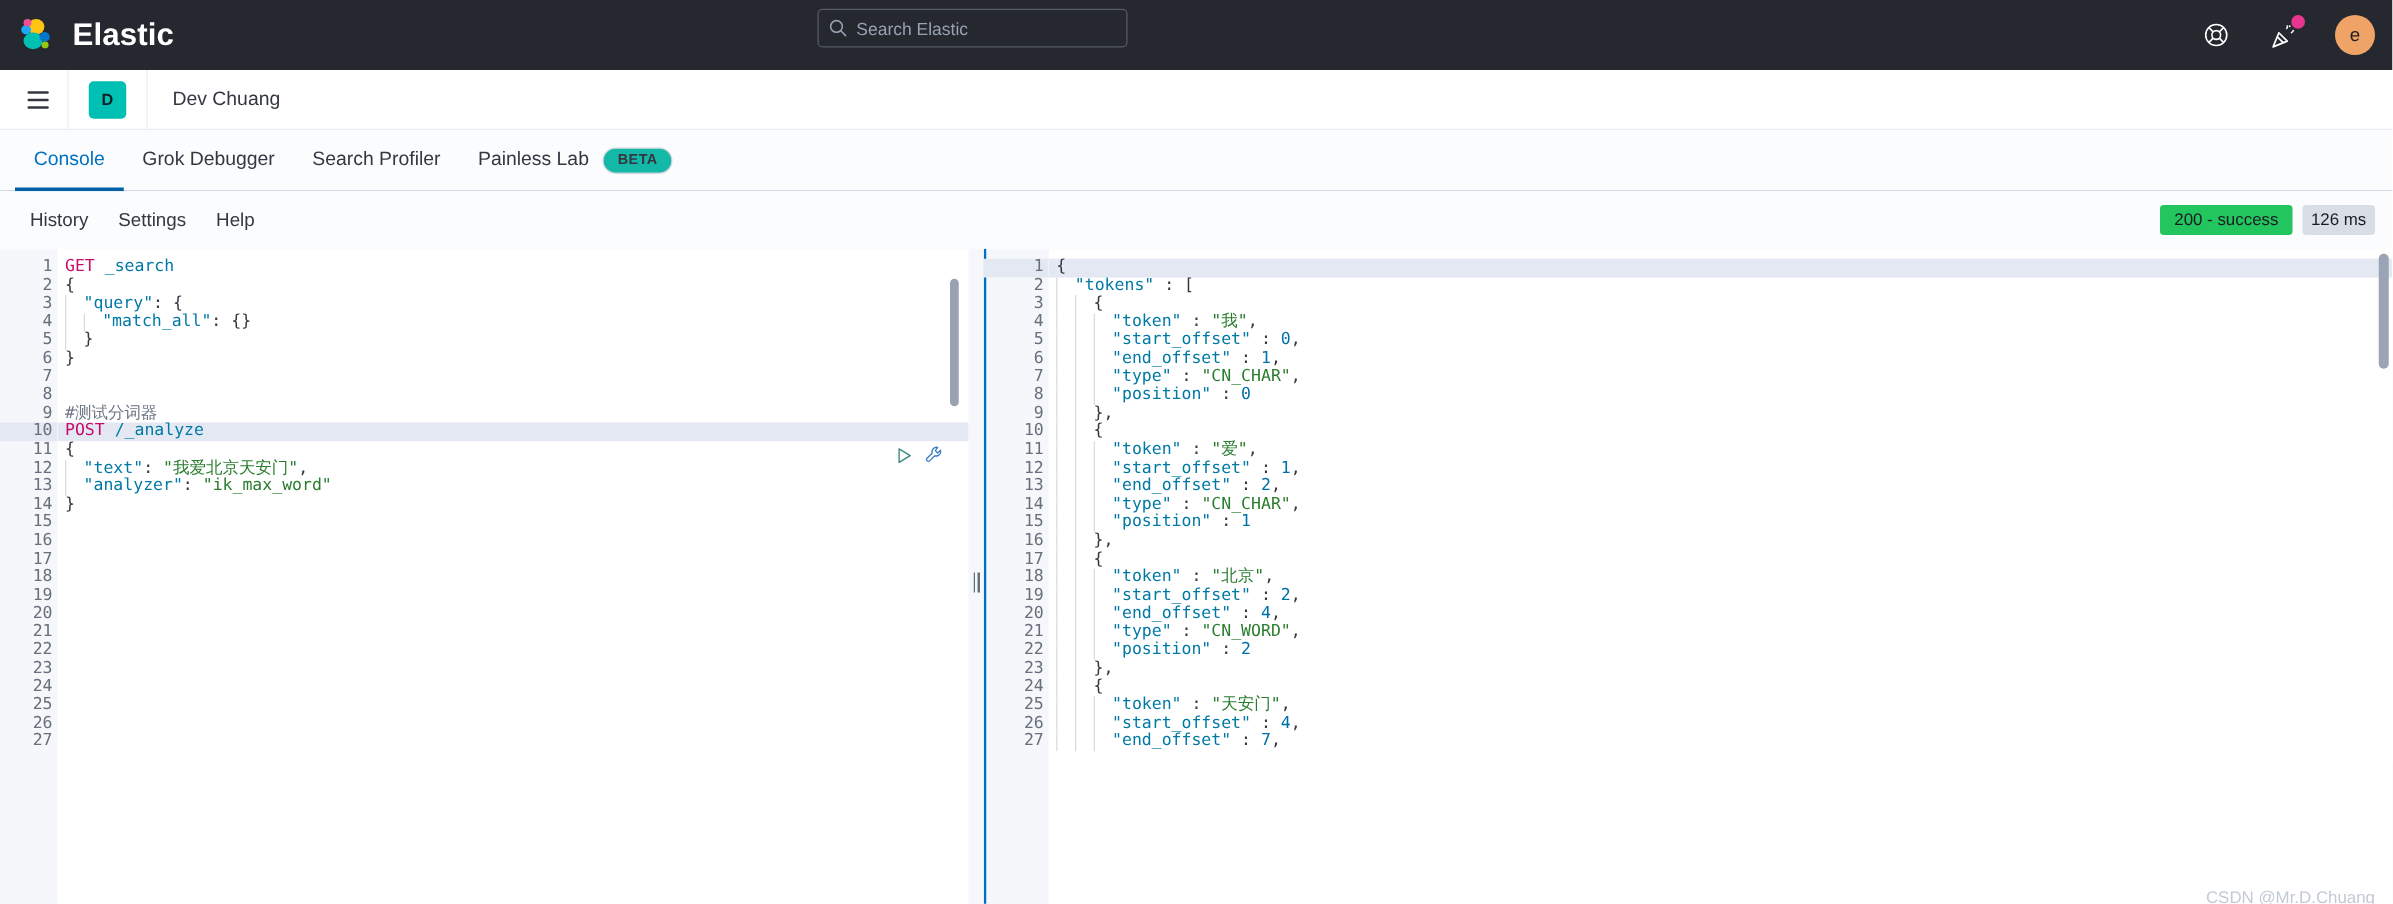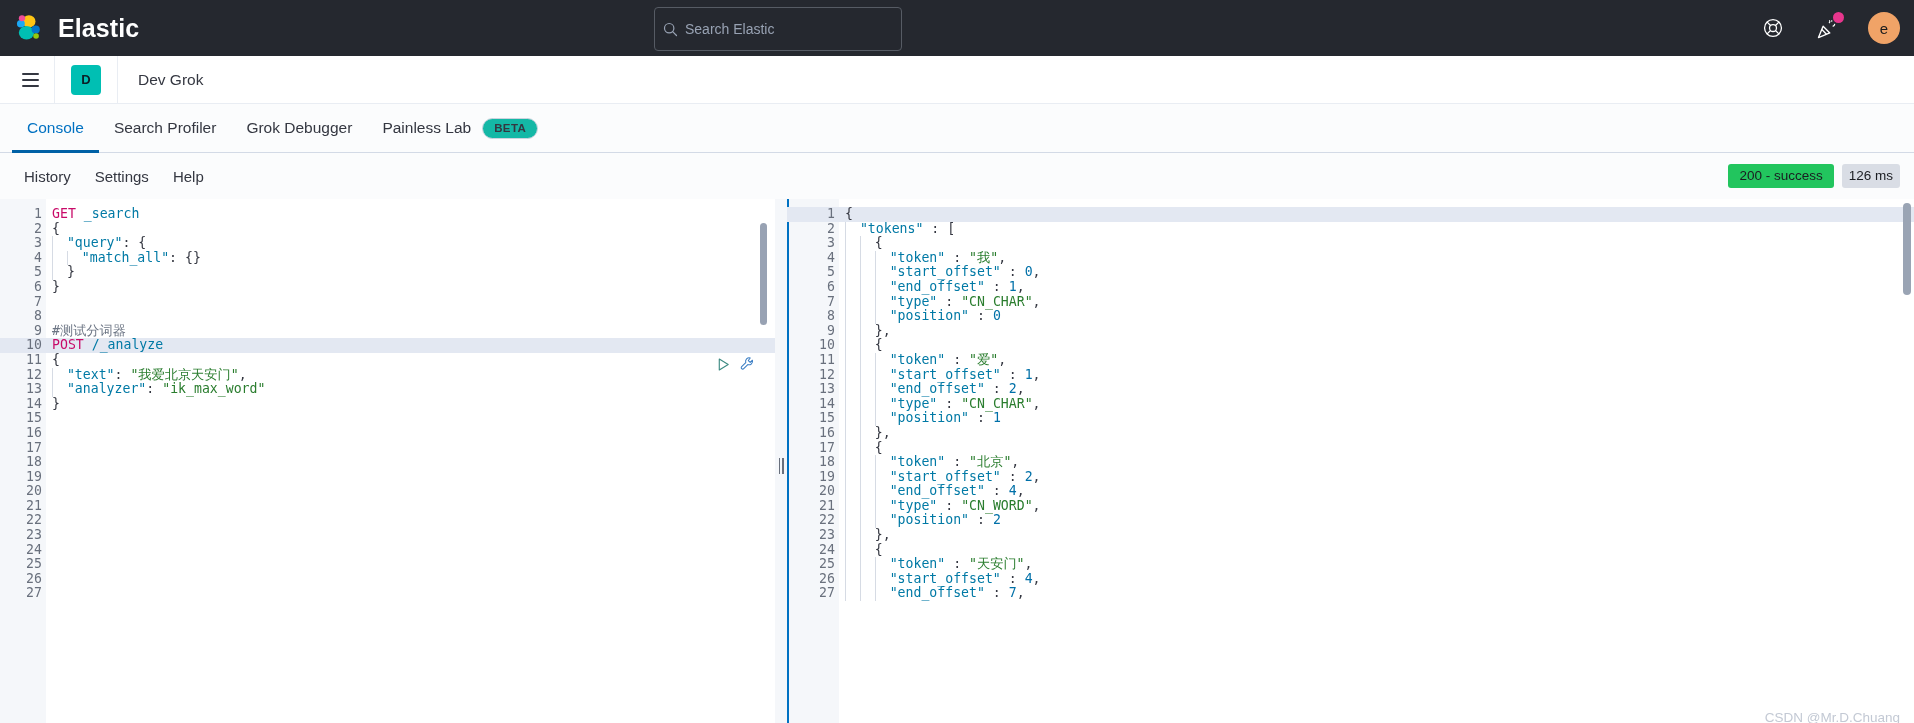--- a/index.html
+++ b/index.html
@@ -27,21 +27,21 @@
     font-size: 25px;
     font-weight: 700;
     letter-spacing: 0.1px;
     margin-left: 2px;
   }
   .search-wrap {
     position: absolute;
     left: 654px;
     top: 7px;
     width: 248px;
-    height: 44px;
+    height: 31px;
   }
   .search-box {
     width: 100%; height: 100%;
     background: #25282f;
     border: 1px solid #565b64;
     border-radius: 4px;
     display: flex;
     align-items: center;
     padding: 0 8px;
     gap: 7px;
@@ -400,27 +400,27 @@
 
 <div class="breadcrumb-bar">
   <div class="hamburger">
     <span></span>
       <span></span>
       <span></span>
   </div>
   <div class="bc-sep"></div>
   <div class="app-badge">D</div>
   <div class="bc-sep"></div>
-  <div class="bc-title">Dev Grok</div>
+  <div class="bc-title">Dev Chuang</div>
 </div>
 
 <div class="tab-bar">
   <div class="tab active">Console</div>
+  <div class="tab">Grok Debugger</div>
   <div class="tab">Search Profiler</div>
-  <div class="tab">Grok Debugger</div>
   <div class="tab">Painless Lab</div>
   <div class="beta-pill">BETA</div>
 </div>
 
 <div class="sub-toolbar">
   <div class="sub-item">History</div>
   <div class="sub-item">Settings</div>
   <div class="sub-item">Help</div>
   <div class="status-wrap">
     <div class="badge-success">200 - success</div>

